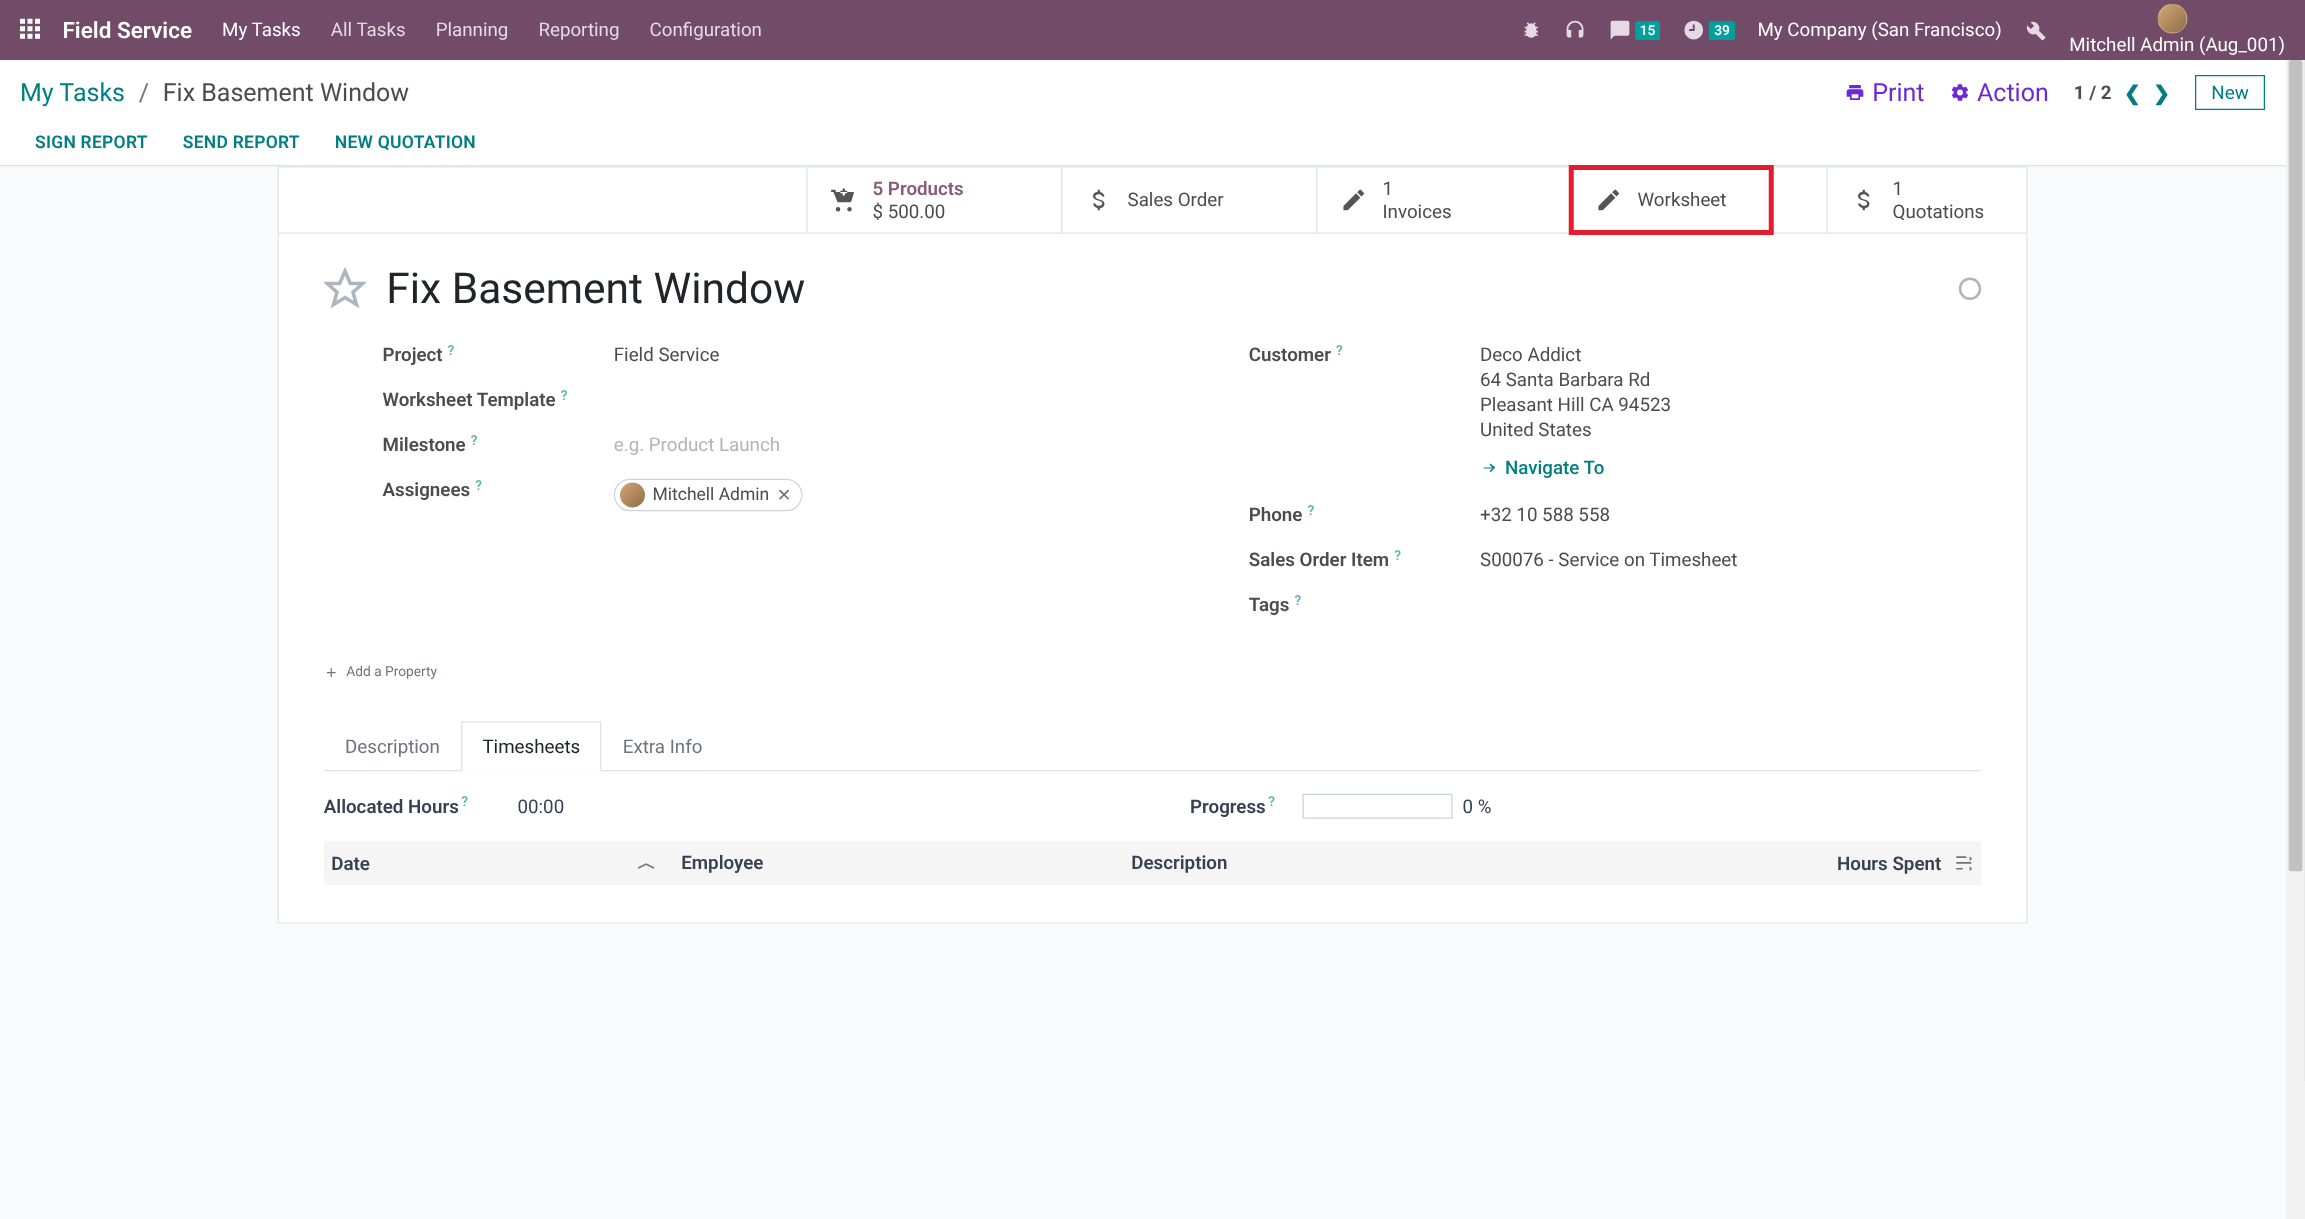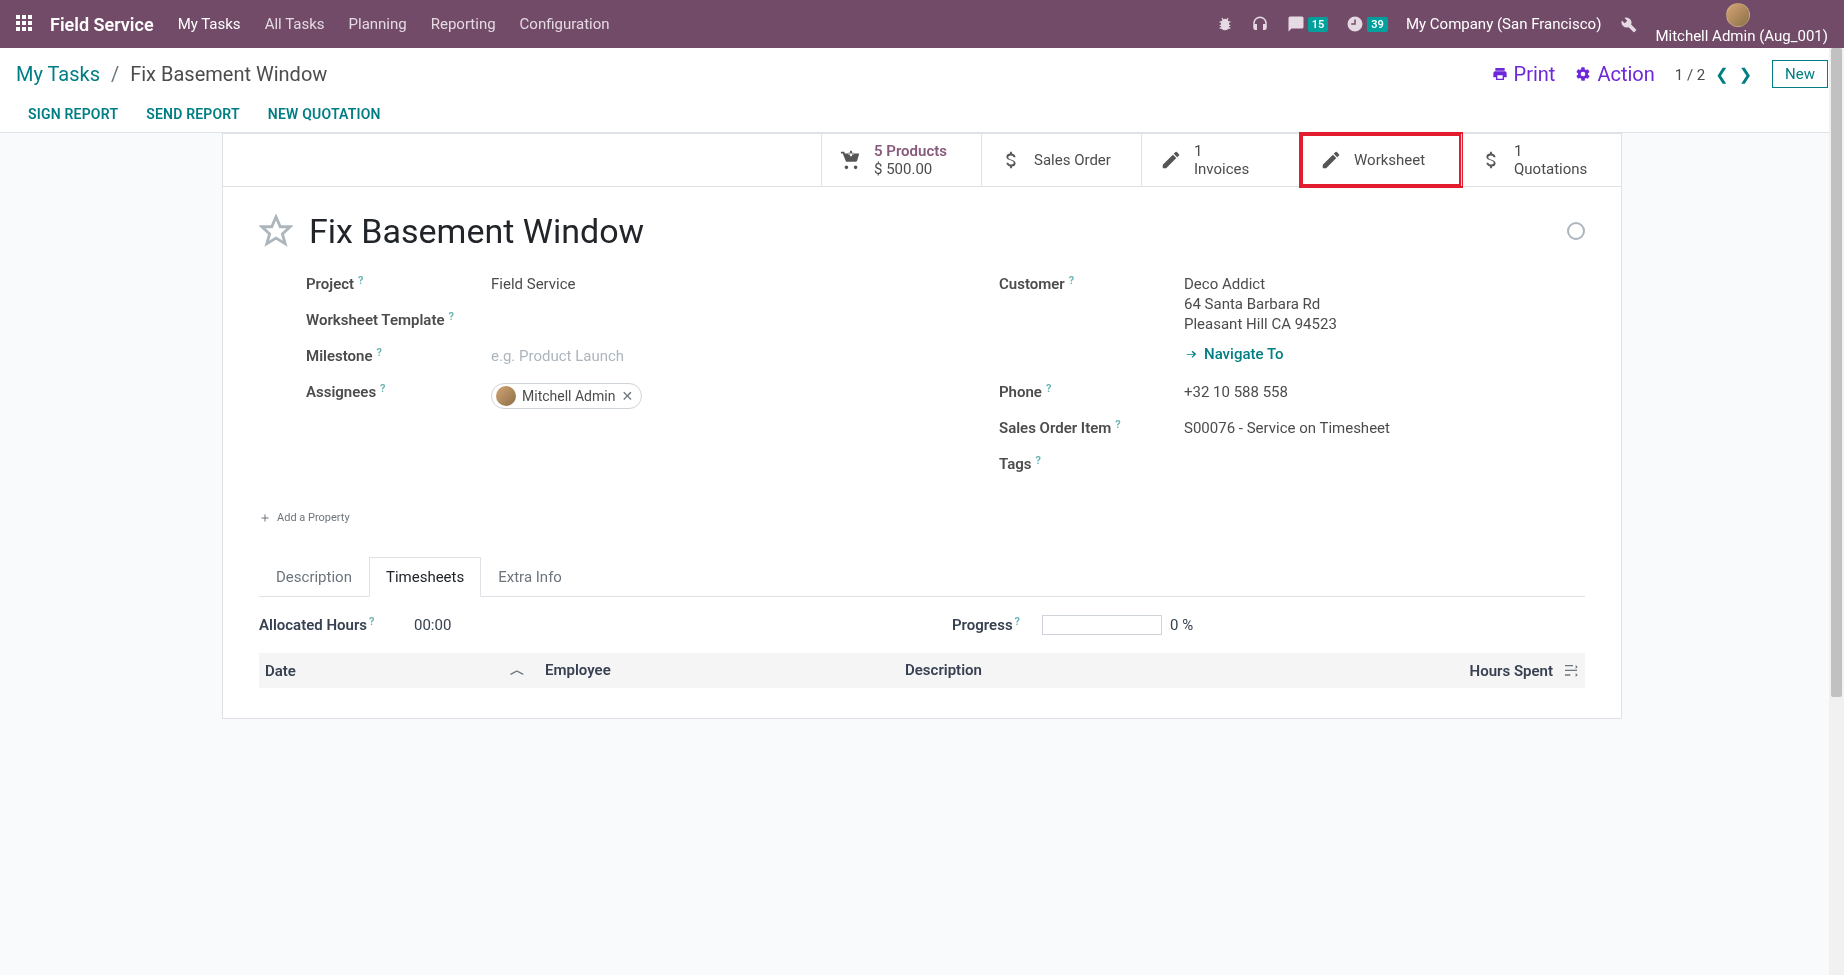--- a/index.html
+++ b/index.html
@@ -12,40 +12,40 @@
 .topbar .brand { font-weight: 600; font-size: 18px; margin-right: 24px; }
 .topbar .nav-item { margin-right: 24px; color: #e5d9e3; cursor: pointer; }
 .topbar .nav-item.active { color: #fff; }
 .topbar .spacer { flex: 1; }
 .topbar .right-item { margin-left: 18px; display: inline-flex; align-items: center; cursor: pointer; color: #e5d9e3; }
 .topbar .badge { background: #00A09D; color: #fff; font-size: 11px; padding: 1px 4px; border-radius: 2px; margin-left: 3px; font-weight: 600; }
 .topbar .avatar { width: 24px; height: 24px; border-radius: 50%; background: linear-gradient(135deg,#d4a574,#8b6f47); margin-right: 8px; border:1px solid #fff3; }
 
 
 .control-panel { background: #fff; border-bottom: 1px solid #dee2e6; }
-.cp-row1 { display: flex; align-items: center; padding: 12px 16px 10px 16px; }
+.cp-row1 { display: flex; align-items: center; padding: 12px 32px 10px 16px; }
 .breadcrumb { font-size: 20px; }
 .breadcrumb .bc-root { color: #017e84; cursor: pointer; }
 .breadcrumb .bc-sep { color: #6c757d; margin: 0 6px; }
 .breadcrumb .bc-current { color: #4c4c4c; }
 .cp-right { margin-left: auto; display: flex; align-items: center; gap: 20px; }
 .cp-btn { display: inline-flex; align-items: center; gap: 6px; cursor: pointer; color: #6d28d9; font-size: 20px; }
-.pager { display: inline-flex; align-items: flex-end; gap: 10px; color: #4c4c4c; font-size: 15px; }
+.pager { display: inline-flex; align-items: center; gap: 10px; color: #4c4c4c; font-size: 15px; font-weight: bold; }
 .pager .arrow { color: #017e84; cursor: pointer; font-size: 16px; }
 .new-btn { border: 1px solid #017e84; color: #017e84; padding: 4px 12px; font-size: 15px; cursor: pointer; background: #fff; }
 
 .cp-row2 { display: flex; padding: 8px 16px 10px 28px; gap: 28px; }
 .status-action { color: #017e84; font-weight: 600; font-size: 14px; cursor: pointer; text-transform: uppercase; letter-spacing: .2px; }
 
 
 .sheet-wrap { padding: 0 50px; position: relative; }
 .sheet { background: #fff; border: 1px solid #dee2e6; max-width: 1400px; margin: 0 auto; }
 
 
-.stat-row { display: flex; justify-content: flex-end; border-bottom: 1px solid #dee2e6; }
+.stat-row { display: flex; justify-content: flex-end; border-bottom: 1px solid #dee2e6; gap: 44px; }
 .stat-btn { display: flex; align-items: center; padding: 8px 18px; border-left: 1px solid #dee2e6; min-width: 160px; cursor: pointer; gap: 12px; }
 .stat-btn.highlighted { outline: 4px solid #e11d2e; outline-offset: -2px; }
 .stat-icon { color: #555; }
 .stat-icon svg { width: 22px; height: 22px; fill: currentColor; }
 .stat-text .line1 { font-size: 15px; color: #4c4c4c; }
 .stat-text .line1.accent { color: #875A7B; font-weight: 600; }
 .stat-text .line2 { font-size: 15px; color: #4c4c4c; }
 
 
 .sheet-body { padding: 24px 36px 12px 36px; }
@@ -298,20 +298,21 @@
         <div class="form-col">
           <div class="field">
             <div class="field-label">
                 <span>Customer</span>
                 <span class="help-q">?</span>
               </div>
             <div class="field-value">
               <div class="addr-line">Deco Addict</div>
               <div class="addr-line">64 Santa Barbara Rd</div>
               <div class="addr-line">Pleasant Hill CA 94523</div>
+              <div class="addr-line">United States</div>
               <div class="nav-link">
                 <svg width="14" height="14" viewBox="0 0 24 24" fill="currentColor">
                     <path d="M5 12h12l-4-4 1.4-1.4L21 12l-6.6 6.6L13 17.2l4-4H5z"></path>
                   </svg>
                 <span>Navigate To</span>
               </div>
             </div>
           </div>
           <div class="field">
             <div class="field-label">

